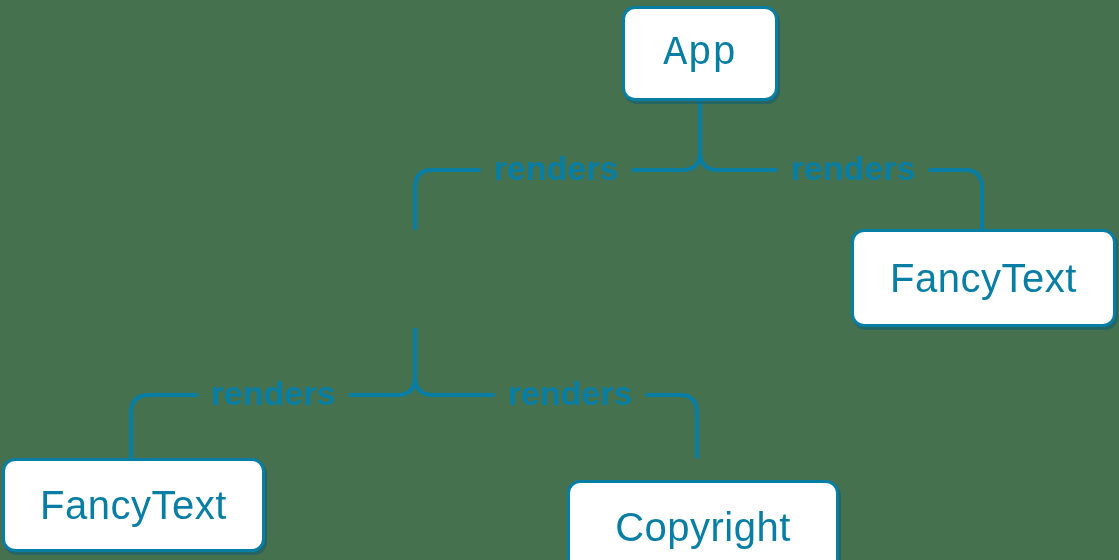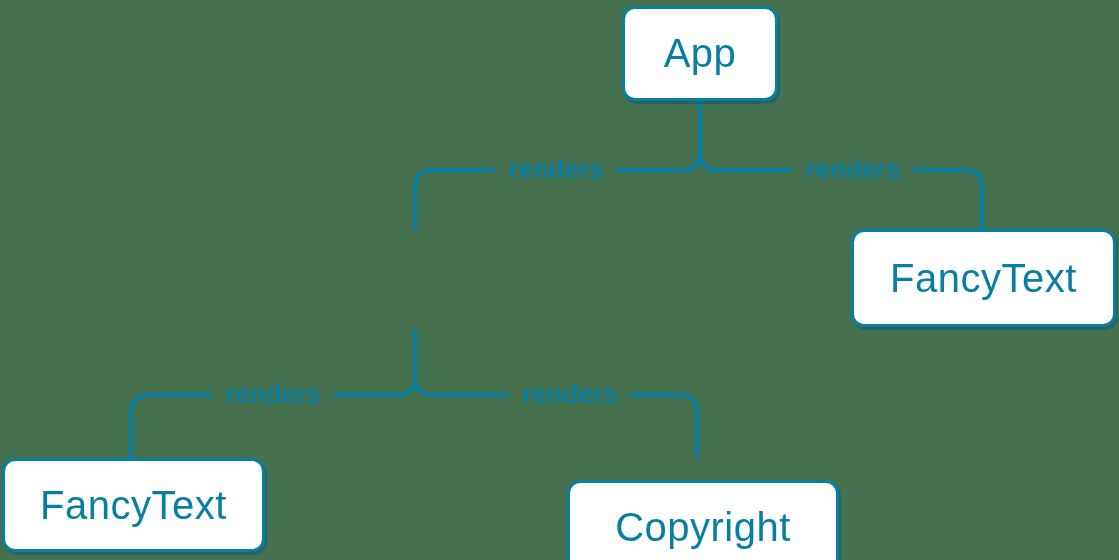--- a/index.html
+++ b/index.html
@@ -38,31 +38,31 @@
     display: flex;
     align-items: center;
     justify-content: center;
     color: #087ea4;
     font-size: 40px;
     font-weight: 500;
     letter-spacing: 0.5px;
     box-shadow: 2px 3px 0 rgba(7, 90, 120, 0.5);
     white-space: nowrap;
   }
-  .node-app            { left: 622px; top: 6px;   width: 156px; height: 95px; }
+  .node-app            { left: 622px; top: 6px;   width: 156px; height: 95px; font-family: Liberation Mono, monospace; }
   .node-ig             { left: 190px; top: 230px; width: 462px; height: 98px; }
   .node-ft-top         { left: 851px; top: 229px; width: 265px; height: 98px; }
   .node-ft-bottom      { left: 2px;   top: 458px; width: 263px; height: 94px; }
   .node-copyright      { left: 567px; top: 480px; width: 272px; height: 94px; }
   .edge-label {
     position: absolute;
     transform: translate(-50%, -50%);
     background: #46714e;
     color: #087ea4;
-    font-size: 26px;
+    font-size: 34px;
     font-weight: 600;
     padding: 3px 13px;
     line-height: 1.1;
     white-space: nowrap;
   }
   .edge-label-1 { left: 556px; top: 169px; }
   .edge-label-2 { left: 853px; top: 169px; }
   .edge-label-3 { left: 273px; top: 394px; }
   .edge-label-4 { left: 570px; top: 394px; }
 </style>

